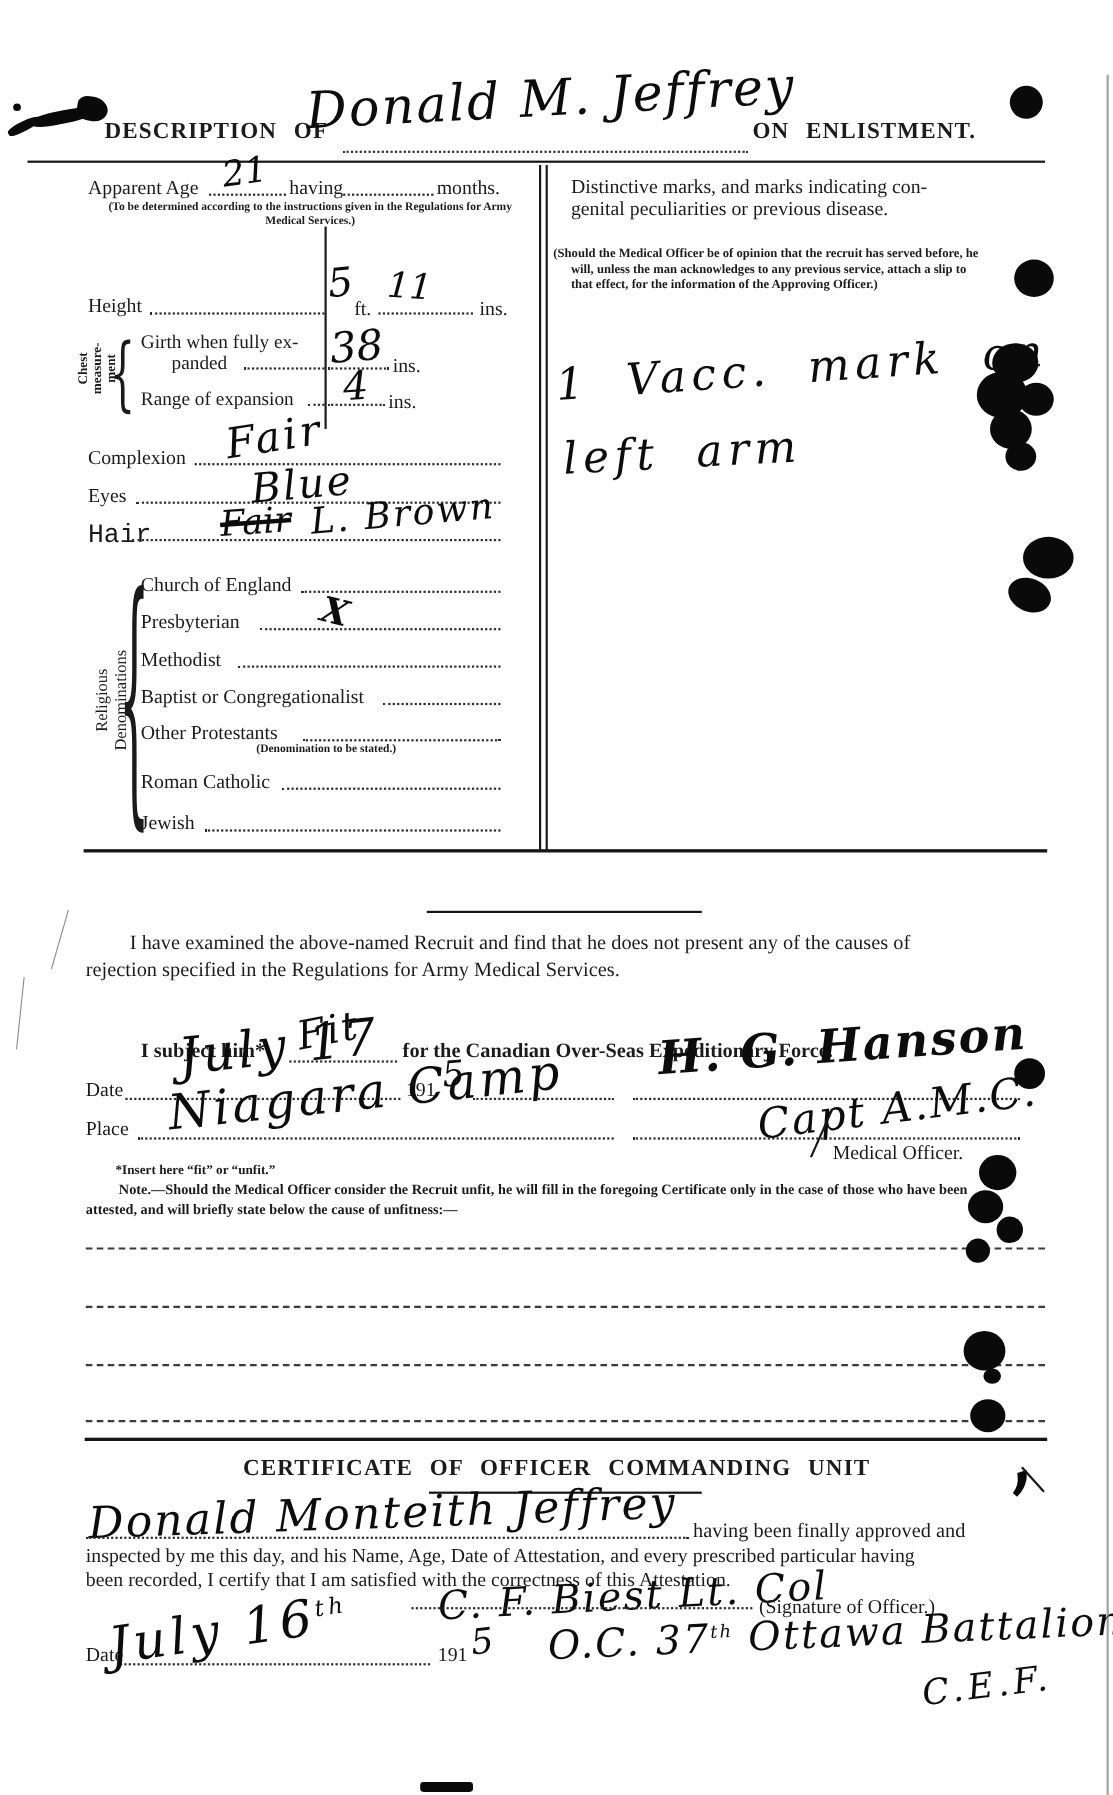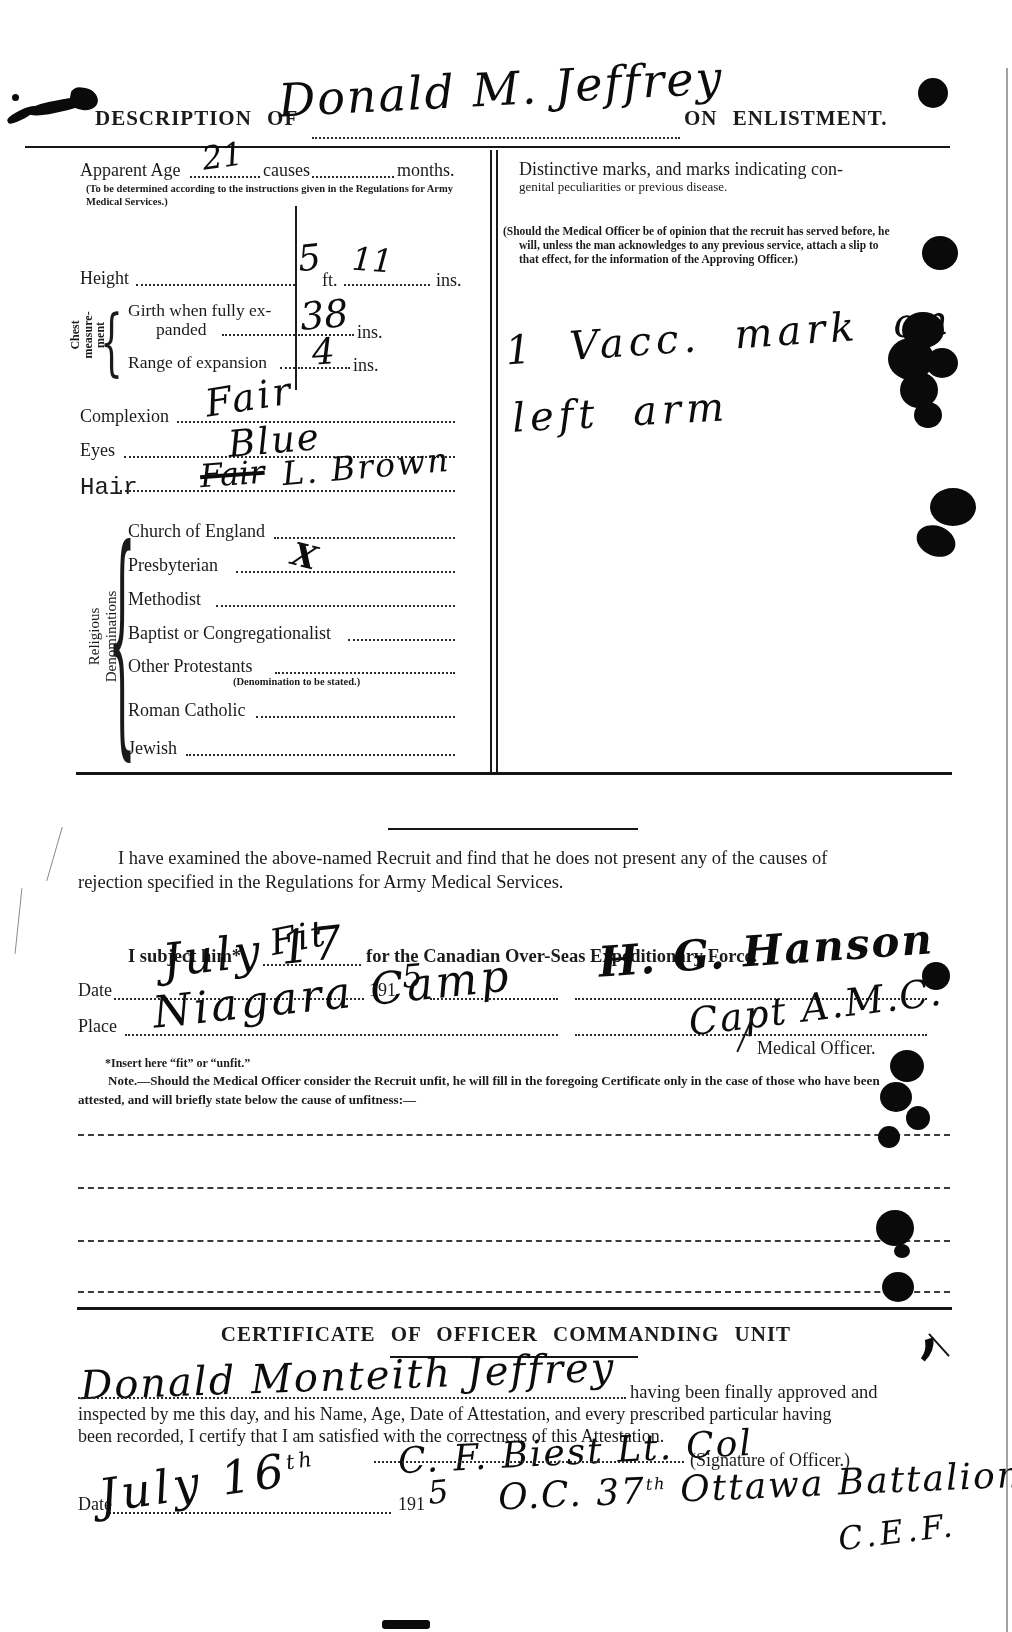--- a/index.html
+++ b/index.html
@@ -32,24 +32,24 @@
   <div class="abs dl" style="left:312px;top:137px;width:368px;"></div>
   <div class="abs print title" style="left:684px;top:106px;">ON ENLISTMENT.</div>
   <div class="abs rule" style="left:25px;top:146px;width:925px;height:2px;"></div>
 
   <div class="abs vline" style="left:490px;top:150px;height:623px;"></div>
   <div class="abs vline" style="left:496px;top:150px;height:623px;"></div>
 
   <div class="abs print" style="left:80px;top:160px;font-size:18px;">Apparent Age</div>
   <div class="abs hw" style="left:202px;top:140px;font-size:32px;transform:rotate(-8deg);">21</div>
   <div class="abs dl" style="left:190px;top:176px;width:70px;"></div>
-  <div class="abs print" style="left:263px;top:160px;font-size:18px;">causes</div>
+  <div class="abs print" style="left:263px;top:160px;font-size:18px;">having</div>
   <div class="abs dl" style="left:312px;top:176px;width:82px;"></div>
   <div class="abs print" style="left:397px;top:160px;font-size:18px;">months.</div>
-  <div class="abs print sm" style="left:86px;top:183px;width:392px;font-size:10.5px;">(To be determined according to the instructions given in the Regulations for Army Medical Services.)</div>
+  <div class="abs print sm" style="left:86px;top:183px;width:392px;font-size:10.5px;text-align:center;">(To be determined according to the instructions given in the Regulations for Army Medical Services.)</div>
 
   <div class="abs vline" style="left:295px;top:206px;height:184px;"></div>
 
   <div class="abs print" style="left:80px;top:268px;font-size:18px;">Height</div>
   <div class="abs dl" style="left:136px;top:284px;width:159px;"></div>
   <div class="abs hw" style="left:298px;top:240px;font-size:36px;transform:rotate(-6deg);">5</div>
   <div class="abs print" style="left:322px;top:270px;font-size:18px;">ft.</div>
   <div class="abs dl" style="left:344px;top:284px;width:86px;"></div>
   <div class="abs hw" style="left:352px;top:244px;font-size:32px;transform:rotate(4deg);">11</div>
   <div class="abs print" style="left:436px;top:270px;font-size:18px;">ins.</div>
@@ -112,21 +112,21 @@
   <div class="abs dl" style="left:275px;top:672px;width:180px;"></div>
   <div class="abs print sm" style="left:185px;top:676px;font-size:10.5px;margin-left:48px;">(Denomination to be stated.)</div>
 
   <div class="abs print" style="left:128px;top:700px;font-size:18px;">Roman Catholic</div>
   <div class="abs dl" style="left:256px;top:716px;width:199px;"></div>
 
   <div class="abs print" style="left:128px;top:738px;font-size:18px;">Jewish</div>
   <div class="abs dl" style="left:186px;top:754px;width:269px;"></div>
 
   <div class="abs print" style="left:519px;top:159px;font-size:18px;">Distinctive marks, and marks indicating con-</div>
-  <div class="abs print" style="left:519px;top:179px;font-size:13px;">genital peculiarities or previous disease.</div>
+  <div class="abs print" style="left:519px;top:179px;font-size:18px;">genital peculiarities or previous disease.</div>
   <div class="abs print sm" style="left:503px;top:224px;width:382px;font-size:11.5px;padding-left:16px;text-indent:-16px;">(Should the Medical Officer be of opinion that the recruit has served before, he will, unless the man acknowledges to any previous service, attach a slip to that effect, for the information of the Approving Officer.)</div>
   <div class="abs hw" style="left:505px;top:315px;font-size:40px;transform:rotate(-4deg);letter-spacing:5px;word-spacing:16px;">1 Vacc. mark on</div>
   <div class="abs hw" style="left:512px;top:392px;font-size:40px;transform:rotate(-3deg);letter-spacing:5px;word-spacing:16px;">left arm</div>
 
   <div class="abs rule" style="left:76px;top:772px;width:876px;height:3px;"></div>
 
   <div class="abs rule" style="left:388px;top:828px;width:250px;height:2px;"></div>
 
   <div class="abs print" style="left:78px;top:846px;width:818px;font-size:18.5px;line-height:1.3;white-space:normal;text-indent:40px;">I have examined the above-named Recruit and find that he does not present any of the causes of rejection specified in the Regulations for Army Medical Services.</div>
 

